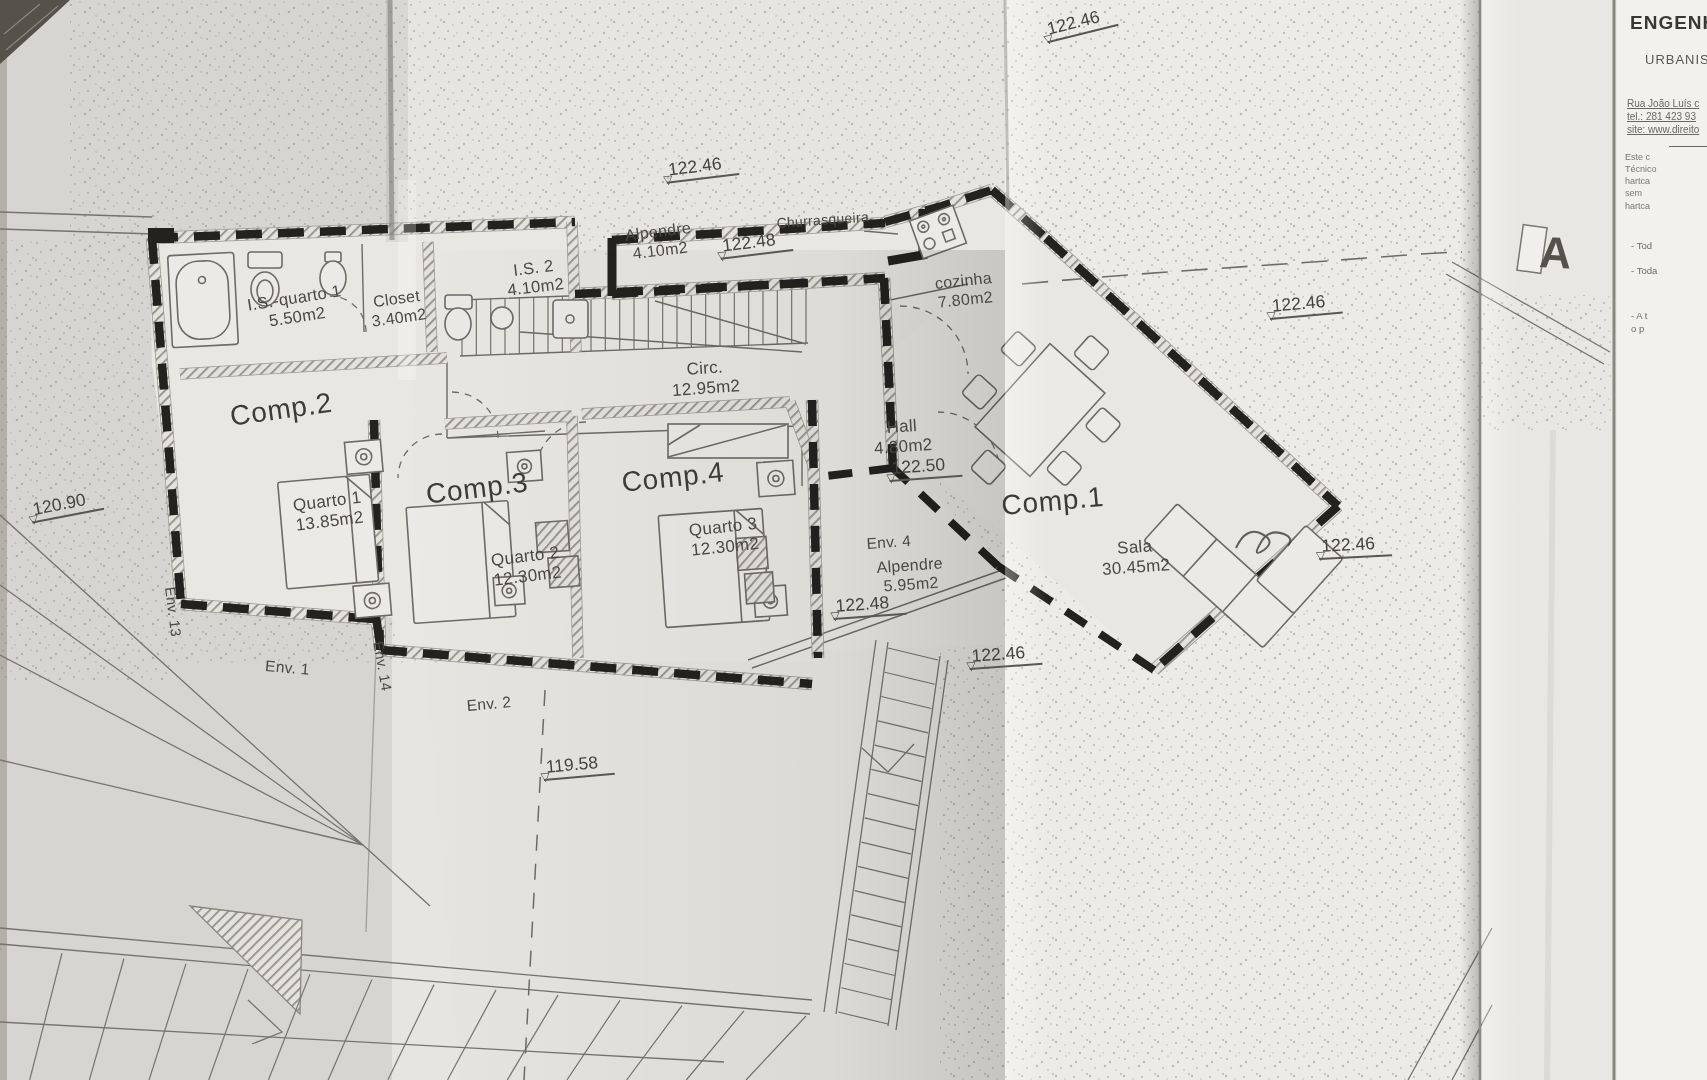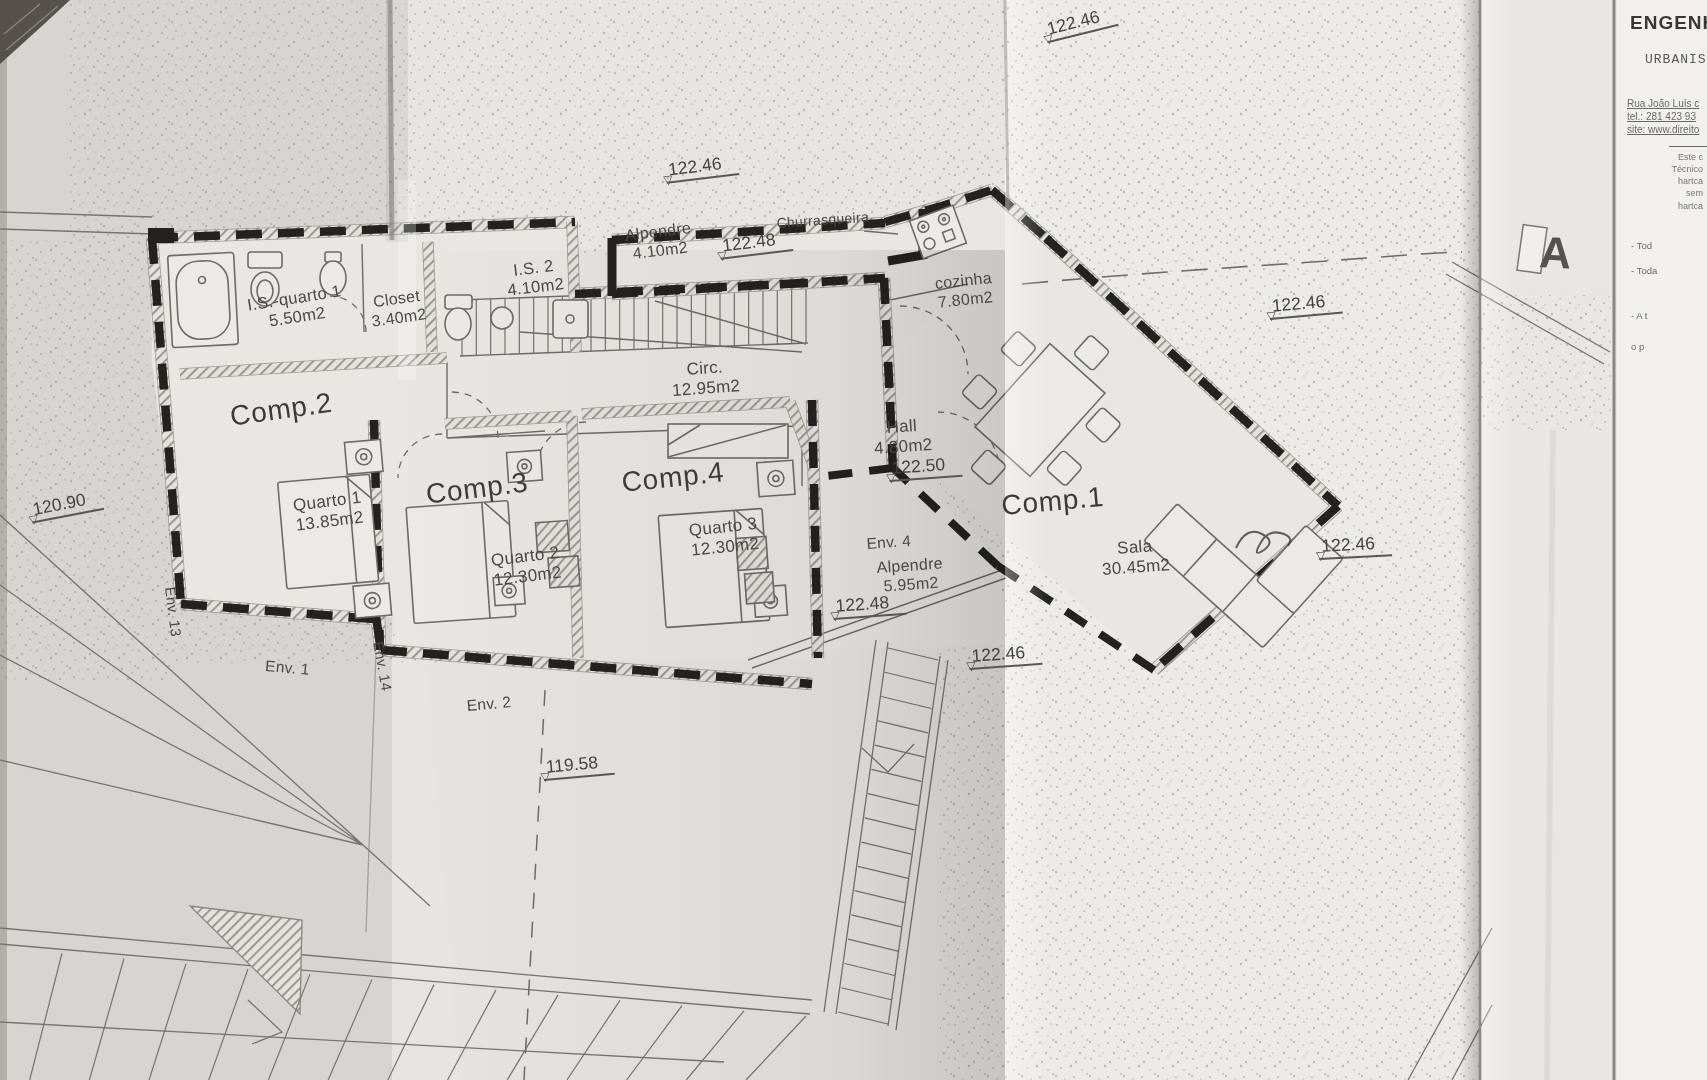--- a/index.html
+++ b/index.html
@@ -14,28 +14,28 @@
   .elev{position:absolute;color:#45423e;transform-origin:left top;}
   .elev .ev{display:inline-block;border-bottom:2px solid #5a5751;
             padding:0 16px 1px 3px;}
   .elev .tri{position:absolute;left:-3px;top:13px;font-size:12px;color:#5a5751;}
   
   .titleblock{position:absolute;left:1617px;top:0;width:90px;height:1080px;
               background:#f2f1ee;color:#4b4844;overflow:hidden;}
   .tb-h1{font-weight:bold;font-size:19px;letter-spacing:1px;color:#3a3835;
          white-space:nowrap;margin:12px 0 0 13px;}
   .tb-h2{font-size:13px;letter-spacing:1px;color:#5a5752;white-space:nowrap;
-         margin:18px 1px 0 28px;font-family:Liberation Mono, monospace;}
+         margin:18px 1px 0 28px;}
   .tb-addr{font-size:10px;color:#6b6862;line-height:1.3;white-space:nowrap;
            margin:30px 0 0 10px;text-decoration:underline;}
   .tb-rule{border-top:1.6px solid #6b6863;width:40px;margin:10px 0 0 52px;}
-  .tb-notice{font-size:9px;color:#7a776f;line-height:1.35;text-align:right;
+  .tb-notice{font-size:9px;color:#7a776f;line-height:1.35;text-align:left;
              width:78px;margin:4px 0 0 8px;}
   .tb-bullets{font-size:9.5px;color:#6b6862;margin:28px 0 0 14px;white-space:nowrap;}
-  .tb-bullets div{margin-top:20px;}
+  .tb-bullets div{margin-top:2px;}
   .tb-b2{margin-top:14px !important;}
   .tb-b3{margin-top:34px !important;}
 </style>
 </head>
 <body>
 
 <div id="photo">
 
 <svg id="drawing" width="1707" height="1080" viewBox="0 0 1707 1080" aria-hidden="true">
   <defs>

